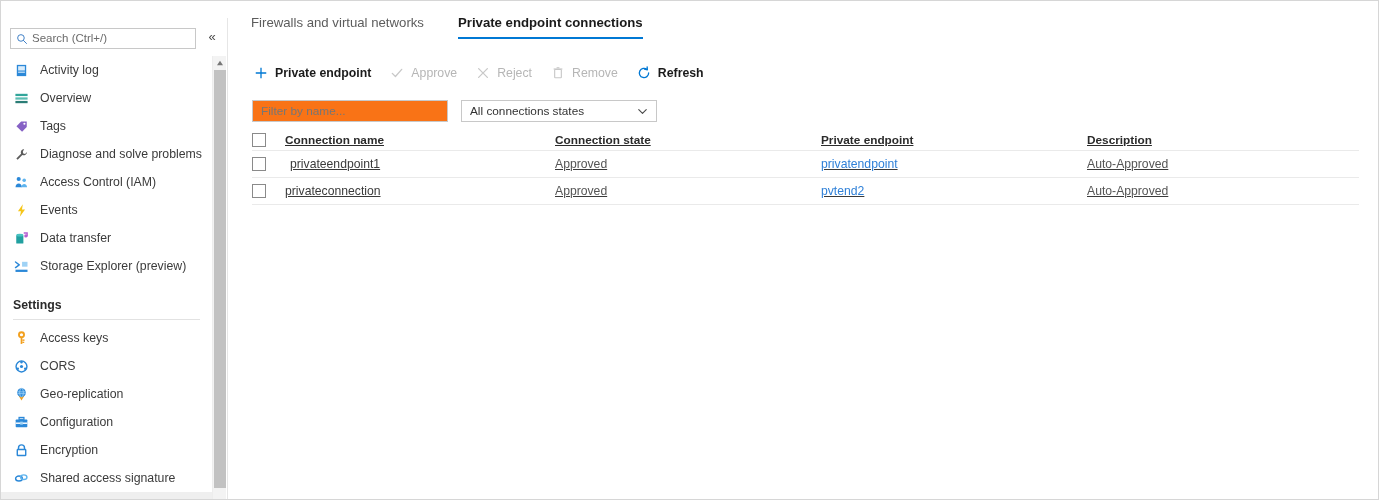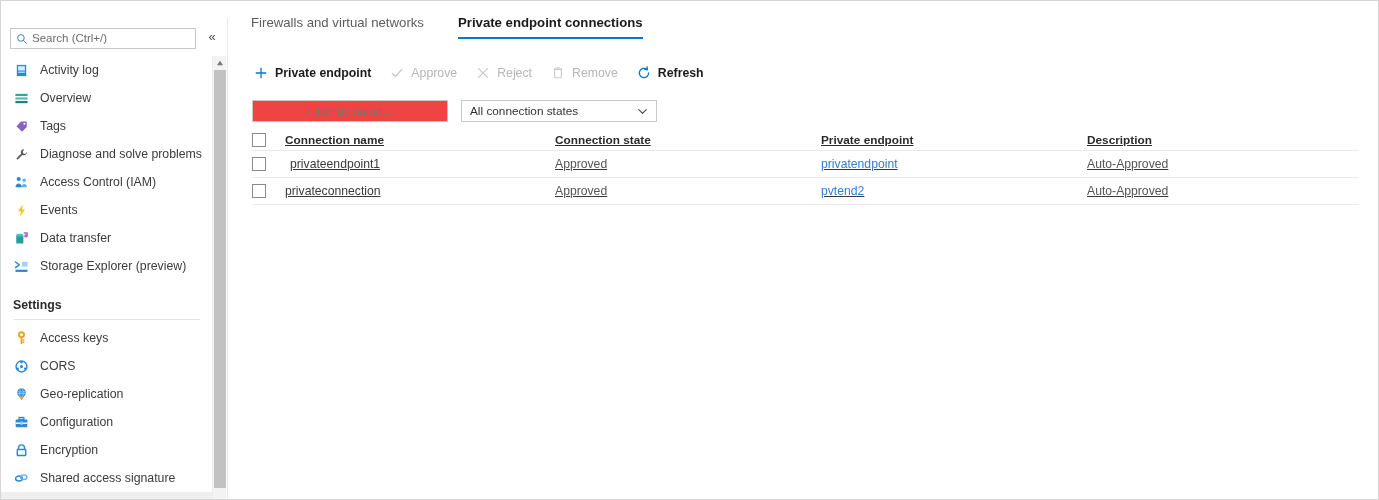--- a/index.html
+++ b/index.html
@@ -200,27 +200,26 @@
   .filters {
     position: absolute;
     left: 23px; top: 99px;
     display: flex;
     align-items: center;
   }
   .filter-name {
     width: 196px; height: 22px;
     box-sizing: border-box;
     border: 1px solid #c8c8c8;
-    background: #ef4444;
+    background: #f97316;
     padding: 0 8px;
     font-family: "Liberation Sans", sans-serif;
     font-size: 11.8px;
     color: #333;
     outline: none;
-    text-align: center;
   }
   .filter-name::placeholder { color: #767676; opacity: 1; }
   .filter-state {
     margin-left: 13px;
     width: 196px; height: 22px;
     box-sizing: border-box;
     border: 1px solid #c8c8c8;
     background: #fff;
     display: flex; align-items: center;
     padding: 0 7px 0 8px;
@@ -541,21 +540,21 @@
             <path d="M11.6 0.9 L11.8 4.3 L8.5 3.6" fill="none" stroke="#0078d4" stroke-width="1.5" stroke-linecap="round" stroke-linejoin="round"></path>
           </svg>
         </span>
         <span>Refresh</span>
       </div>
     </div>
 
     <div class="filters">
       <input class="filter-name" type="text" placeholder="Filter by name..." style="">
       <div class="filter-state">
-        <span class="fs-label">All connection states</span>
+        <span class="fs-label">All connections states</span>
         <span class="chev">
           <svg viewBox="0 0 16 16" width="13" height="13">
             <path d="M3.4 5.8 L8 10.4 L12.6 5.8" fill="none" stroke="#4a4a4a" stroke-width="1.4" stroke-linecap="round" stroke-linejoin="round"></path>
           </svg>
         </span>
       </div>
     </div>
 
     <div class="grid">
 

